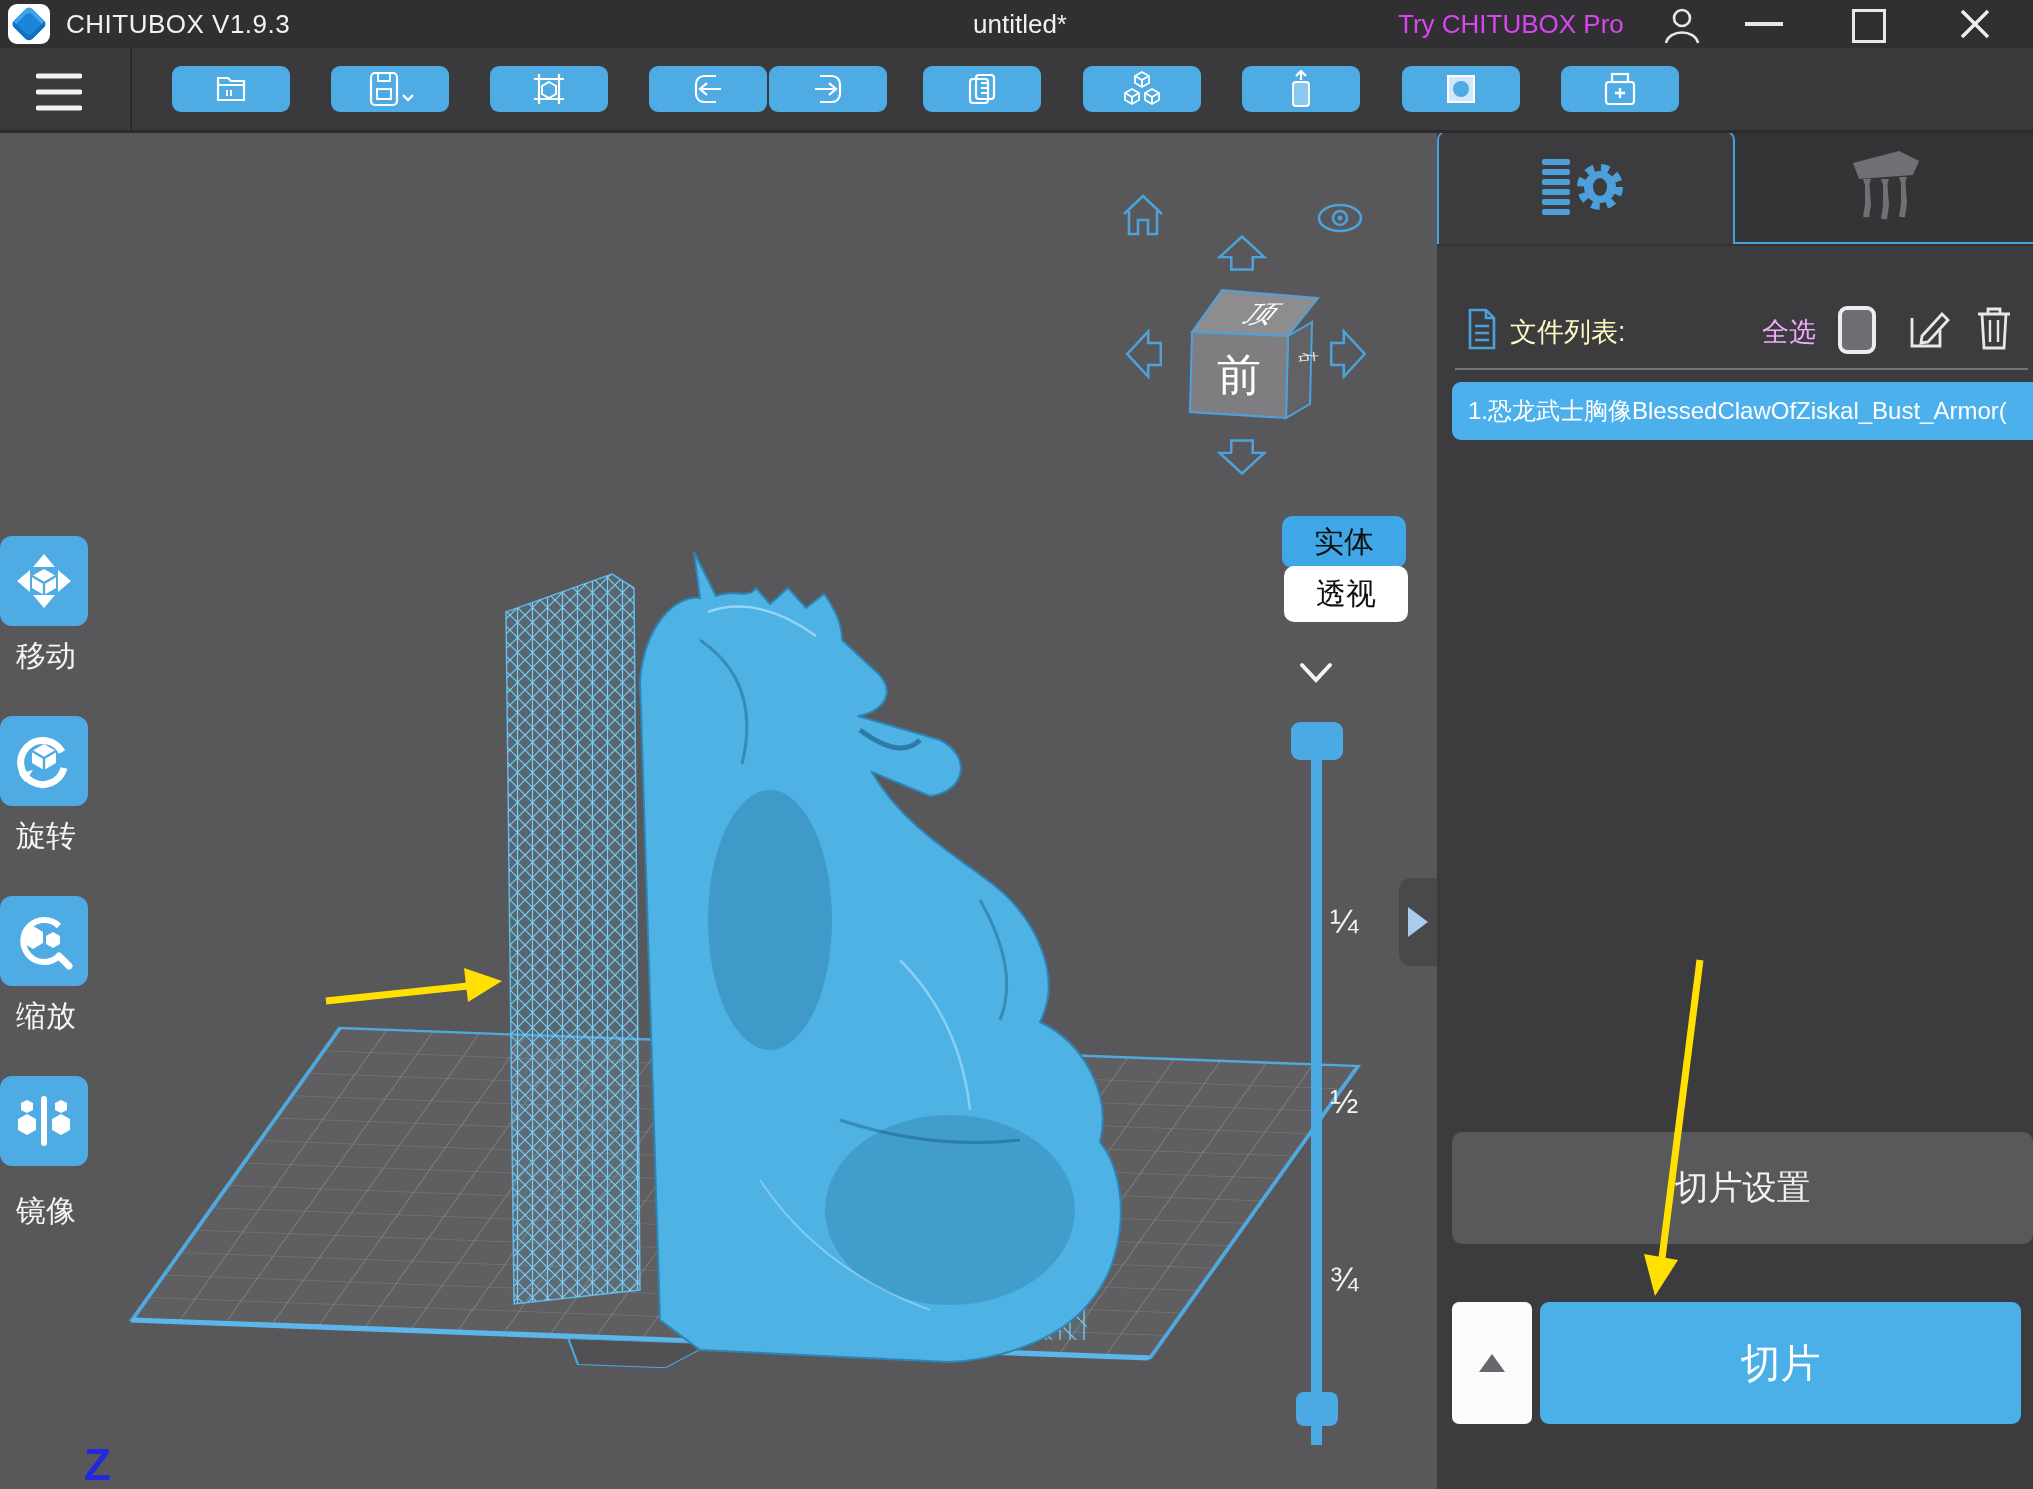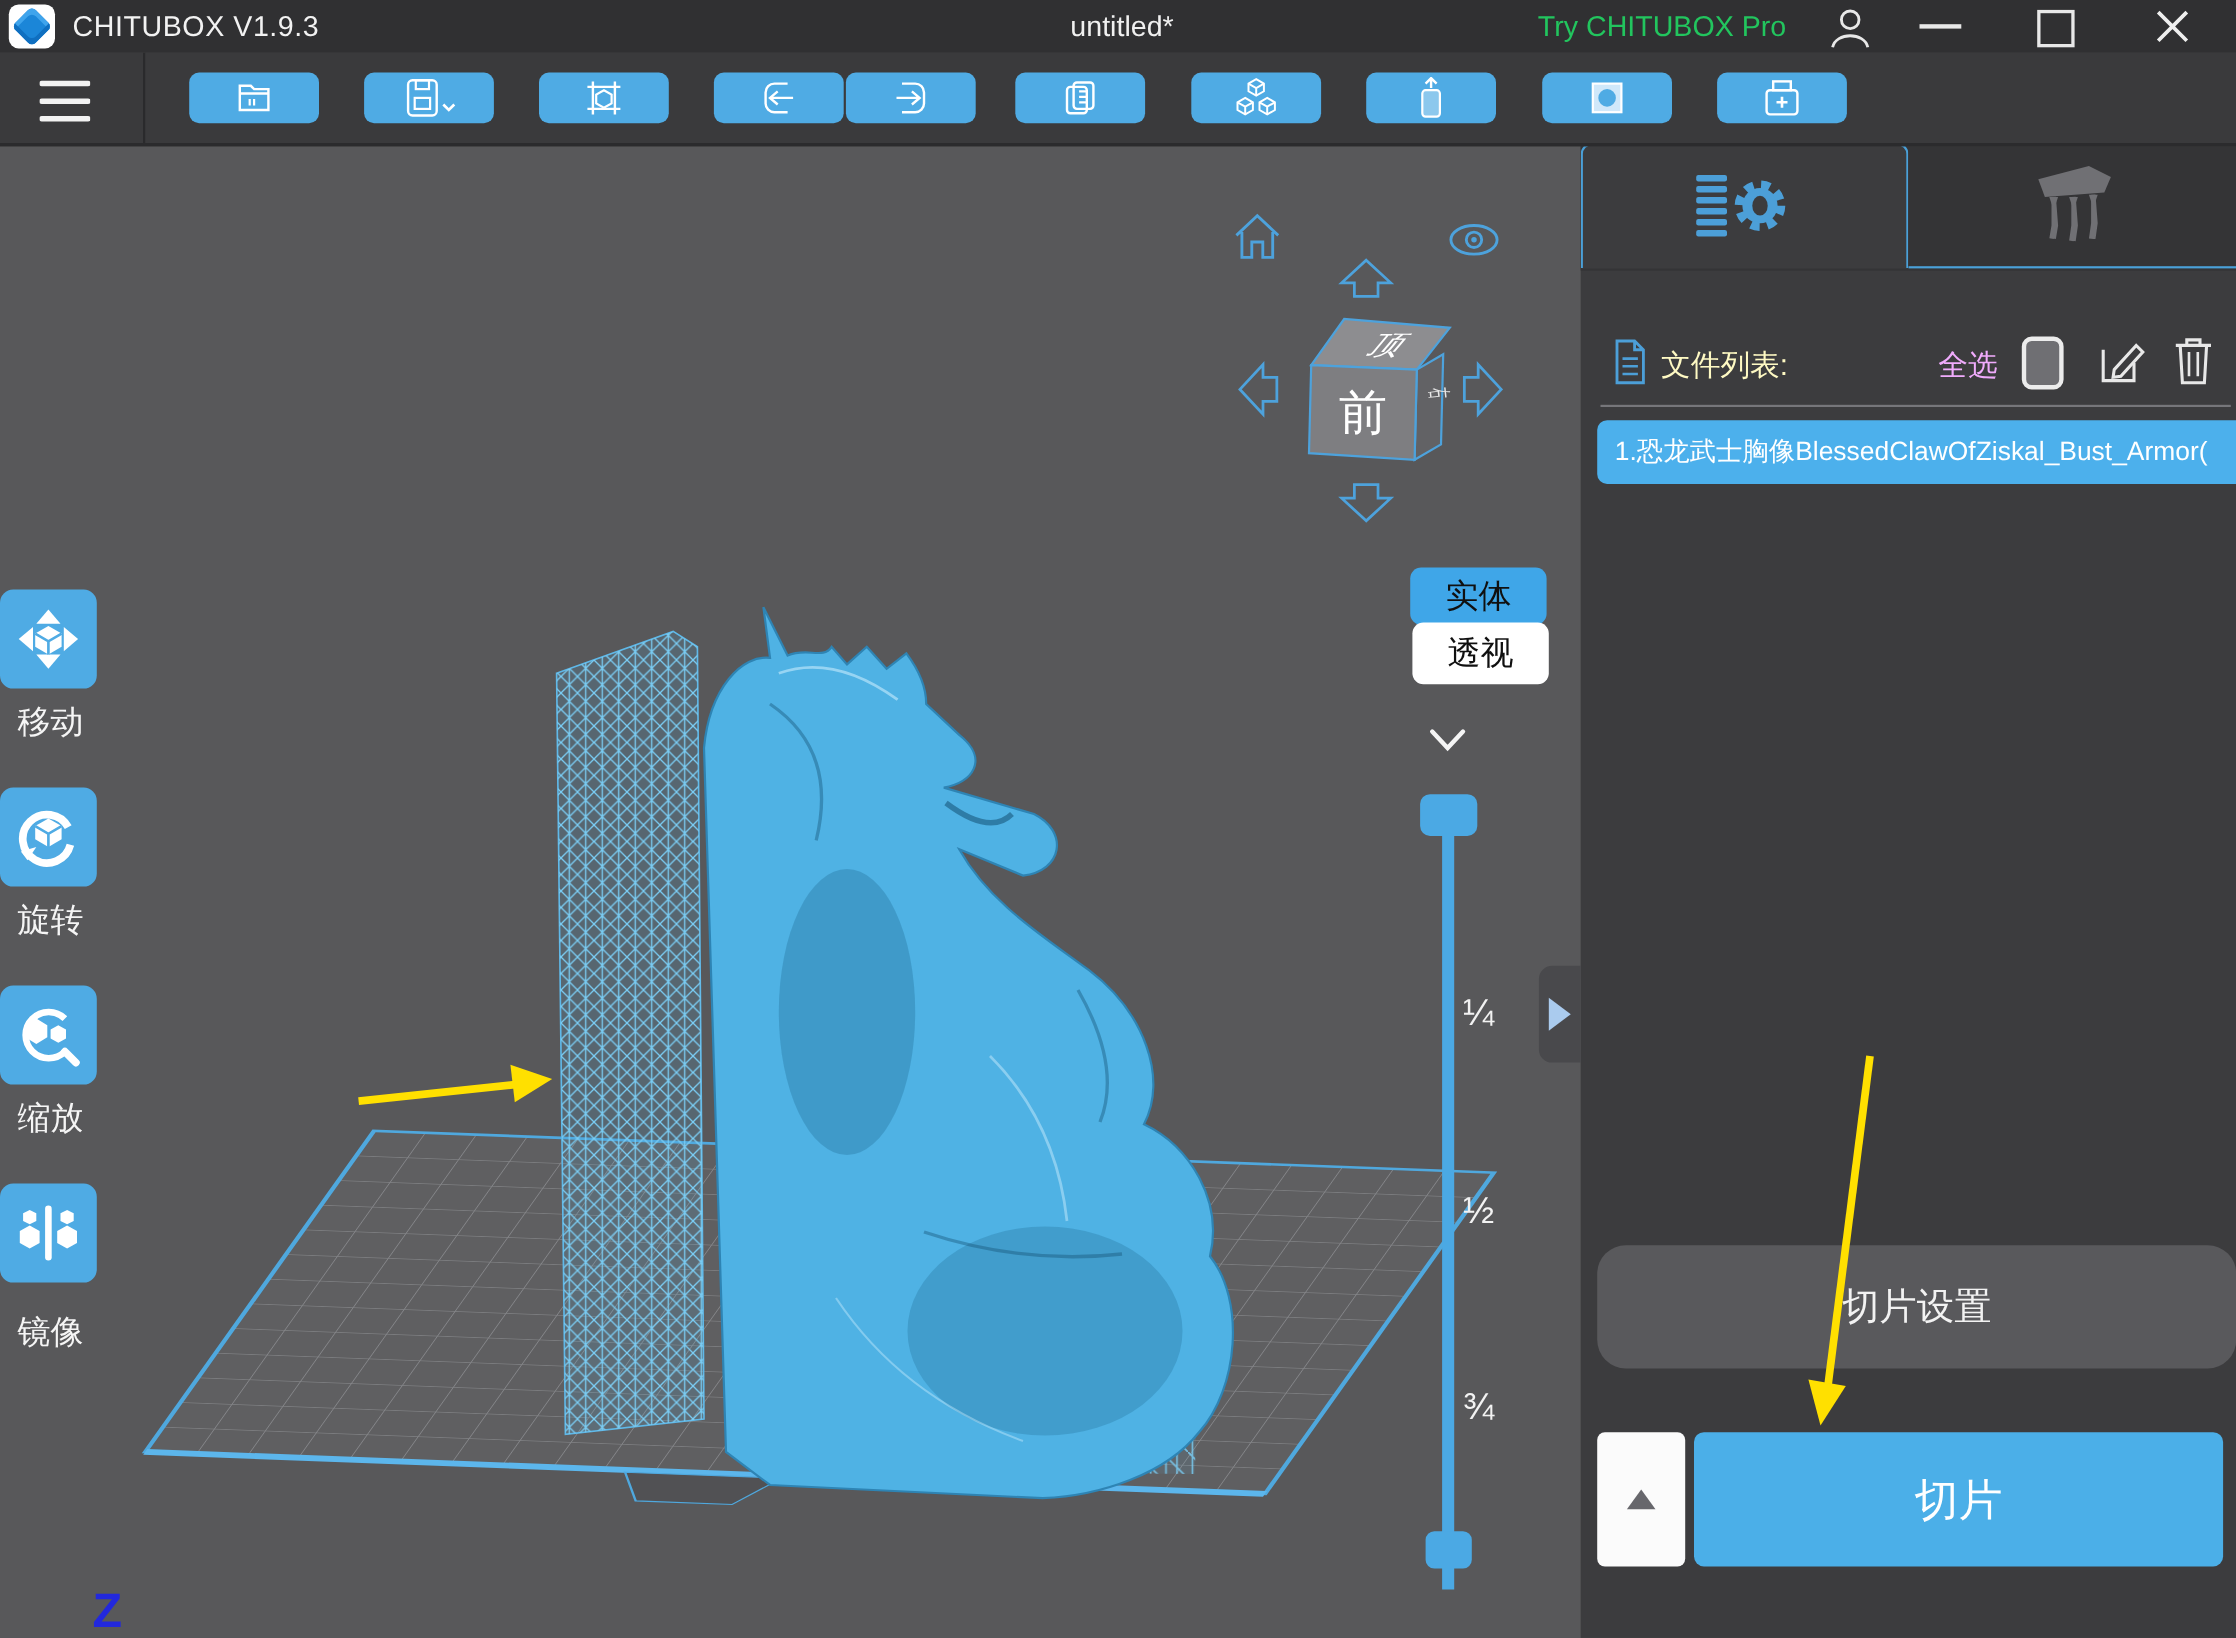--- a/index.html
+++ b/index.html
@@ -9,39 +9,39 @@
     font-family:"Liberation Sans","DejaVu Sans",sans-serif;
     -webkit-font-smoothing:antialiased;
   }
   .abs{position:absolute;}
   
   .titlebar{left:0;top:0;width:2033px;height:48px;background:#303032;z-index:9;}
   .logo{left:8px;top:4px;width:42px;height:40px;background:#fff;border-radius:9px;display:flex;align-items:center;justify-content:center;}
   .logo-gem{width:26px;height:26px;background:#1B86D8;transform:rotate(45deg);border-radius:5px;box-shadow:inset -4px -4px 0 #0F6FC0, inset 4px 4px 0 #3FA4EC;}
   .app-title{left:66px;top:9px;color:#F2F2F2;font-size:26px;letter-spacing:.5px;}
   .doc-title{left:900px;top:9px;width:240px;text-align:center;color:#F0F0F0;font-size:26px;}
-  .pro-link{left:1398px;top:9px;color:#22c55e;font-size:26px;}
+  .pro-link{left:1398px;top:9px;color:#d946ef;font-size:26px;}
   .winbtn{z-index:10;}
   
   .toolbar{left:0;top:48px;width:2033px;height:82px;background:#3A3A3C;z-index:8;border-bottom:3px solid #2B2B2D;}
   .vsep{left:130px;top:48px;width:2px;height:82px;background:#2A2A2C;z-index:9;}
   .tbtn{top:66px;width:118px;height:46px;background:#4FABE4;border-radius:9px;display:flex;align-items:center;justify-content:center;z-index:9;}
   .tbtn svg{display:block;}
   
   .ltbtn{left:0;width:88px;height:90px;background:#4FABE4;border-radius:12px;display:flex;align-items:center;justify-content:center;z-index:3;}
   .ltlabel{left:0;width:92px;text-align:center;color:#F5F5F5;font-size:30px;z-index:3;}
   
   .panel{left:1437px;top:130px;width:596px;height:1359px;background:#3C3C3E;z-index:5;}
   .tabbar{left:1437px;top:130px;width:596px;height:116px;background:#343436;z-index:6;}
   .tab{top:130px;height:114px;display:flex;align-items:center;justify-content:center;z-index:7;box-sizing:border-box;}
   .tab-active{left:1437px;width:298px;background:#3C3C3E;border:2px solid #4AA0D8;border-bottom:none;border-radius:10px 10px 0 0;}
   .tab-inactive{left:1735px;width:298px;background:#343436;border-bottom:2px solid #4AA0D8;}
   .file-item{left:1452px;top:382px;width:667px;height:58px;background:#4CB0EC;border-radius:9px;color:#FFFFFF;font-size:24px;line-height:58px;padding-left:16px;box-sizing:border-box;white-space:nowrap;overflow:hidden;z-index:6;}
   .divider{left:1455px;top:368px;width:573px;height:0;border-top:2px solid #76767A;z-index:6;}
-  .slice-settings{left:1452px;top:1132px;width:581px;height:112px;background:#59595C;border-radius:26px;color:#F2F2F2;font-size:34px;display:flex;align-items:center;justify-content:center;z-index:6;font-family:Liberation Mono, monospace;}
+  .slice-settings{left:1452px;top:1132px;width:581px;height:112px;background:#59595C;border-radius:10px;color:#F2F2F2;font-size:34px;display:flex;align-items:center;justify-content:center;z-index:6;font-family:Liberation Mono, monospace;}
   .up-btn{left:1452px;top:1302px;width:80px;height:122px;background:#FBFBFB;border-radius:7px;display:flex;align-items:center;justify-content:center;z-index:6;}
   .up-tri{width:0;height:0;border-left:13px solid transparent;border-right:13px solid transparent;border-bottom:18px solid #67676C;}
   .slice-btn{left:1540px;top:1302px;width:481px;height:122px;background:#4BAFE8;border-radius:9px;color:#FFFFFF;font-size:40px;display:flex;align-items:center;justify-content:center;z-index:6;}
   
   .mode-btn{width:124px;display:flex;align-items:center;justify-content:center;font-size:30px;color:#101010;border-radius:10px;z-index:4;}
   .slider-track{left:1311px;top:745px;width:11px;height:700px;background:#4BA9E4;z-index:3;}
   .slider-handle{left:1291px;top:722px;width:52px;height:38px;background:#4BA9E4;border-radius:9px;z-index:4;}
   .slider-end{left:1296px;top:1392px;width:42px;height:34px;background:#4BA9E4;border-radius:8px;z-index:4;}
   .frac{color:#F2F2F2;font-size:34px;z-index:4;}
   .collapse-tab{left:1399px;top:878px;width:38px;height:88px;background:#49494C;border-radius:12px 0 0 12px;display:flex;align-items:center;justify-content:center;z-index:6;}

